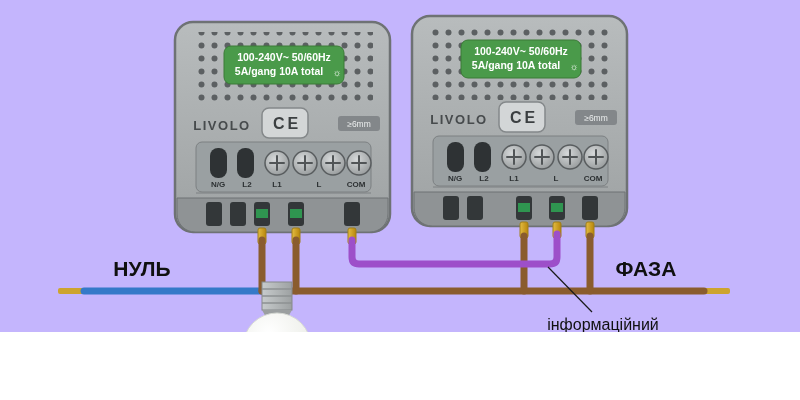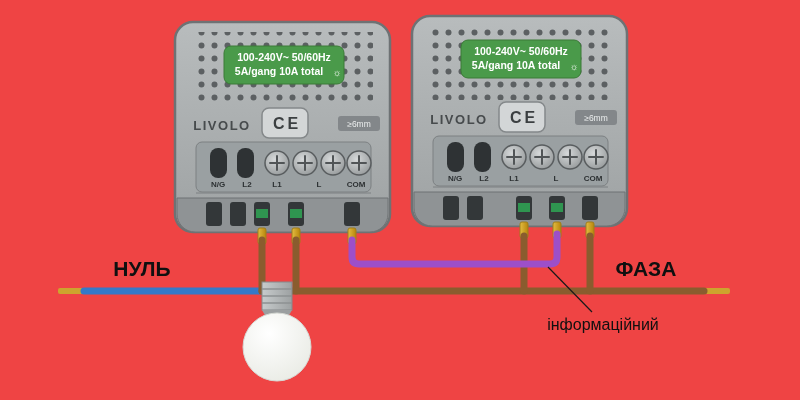--- a/index.html
+++ b/index.html
@@ -1,16 +1,16 @@
 <!DOCTYPE html>
 <html><head>
 <meta charset="utf-8">
 <style>
   html,body{margin:0;padding:0;background:#ffffff;}
-  .stage{position:relative;width:800px;height:400px;background:#ef4444;overflow:hidden;}
+  .stage{position:relative;width:800px;height:332px;background:#c4b5fd;overflow:hidden;}
   svg text{font-family:"Liberation Sans","DejaVu Sans",sans-serif;}
   .body-rect{stroke:#6e7274;stroke-width:2.5;}
   .rating-rect{stroke:#3a7a36;stroke-width:1;}
   .rating-t{fill:#ffffff;font-size:10.5px;font-weight:bold;text-anchor:middle;}
   .rating-sun{fill:#ffffff;font-size:10px;text-anchor:middle;}
   .brand{fill:#474b4d;font-size:13px;font-weight:bold;letter-spacing:1.5px;text-anchor:middle;}
   .ce-box{fill:#d3d6d7;stroke:#84888a;stroke-width:1.5;}
   .ce-text{fill:#3b3f41;font-size:16px;font-weight:bold;letter-spacing:3px;text-anchor:middle;}
   .tagbox{fill:#83878a;}
   .tagtext{fill:#eceeee;font-size:8.5px;text-anchor:middle;}

